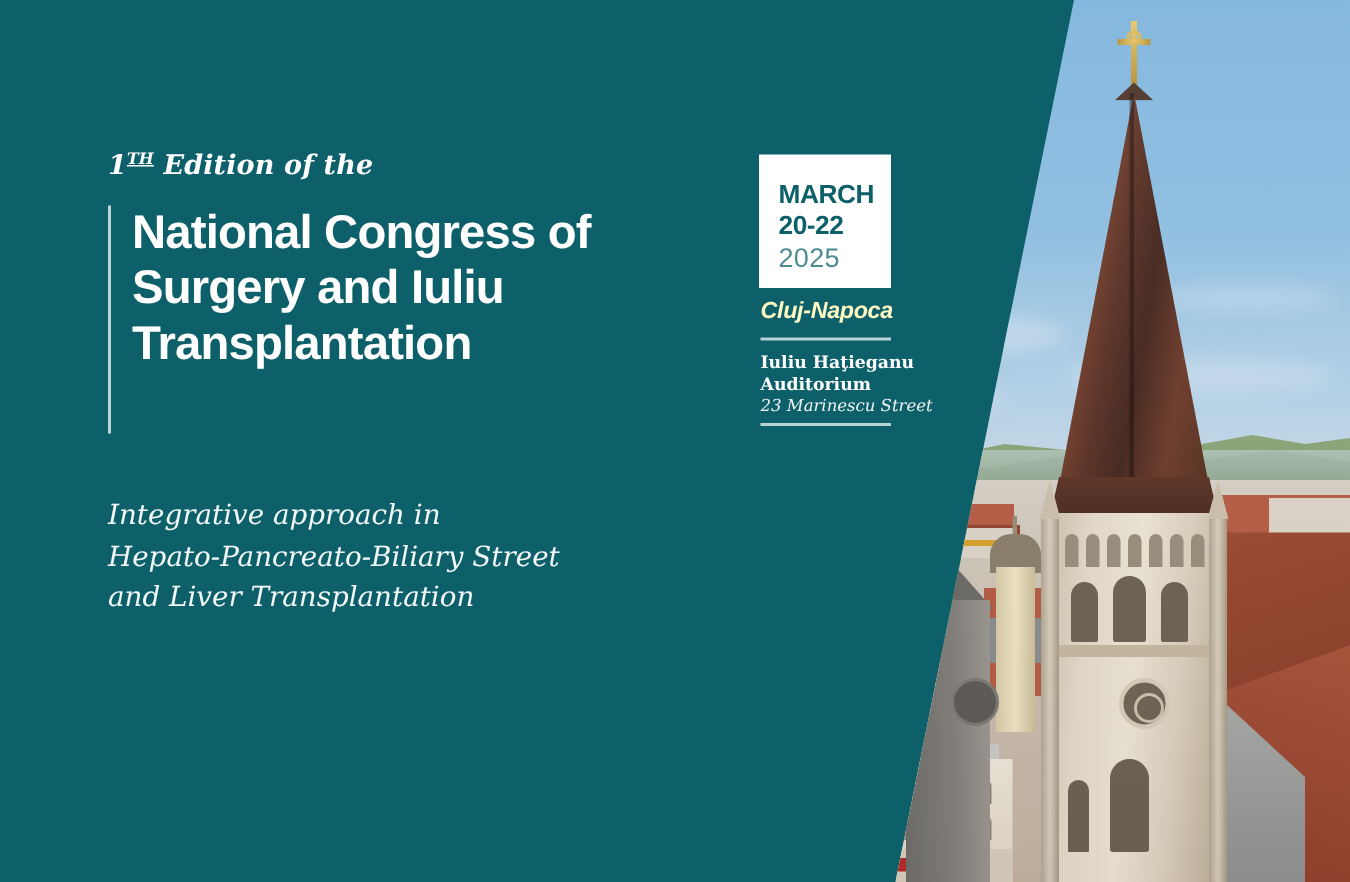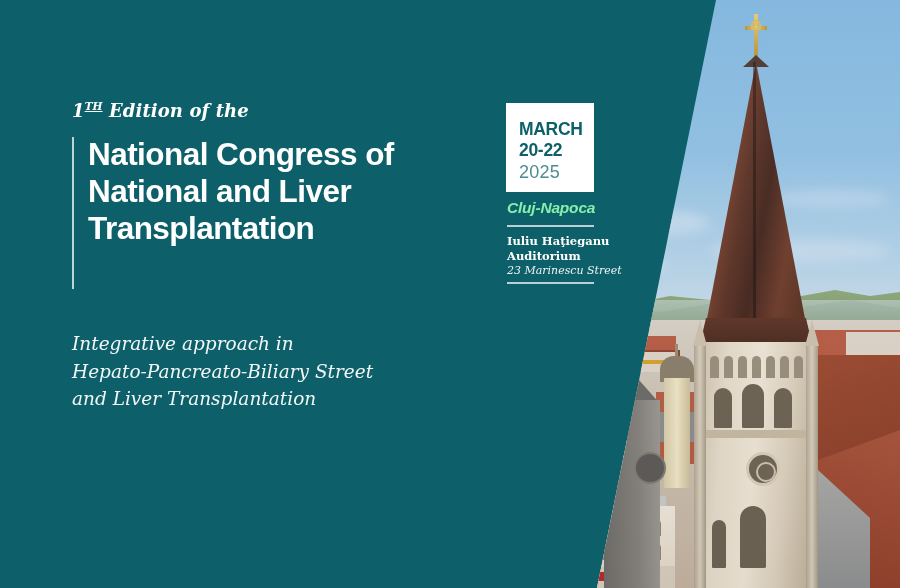--- a/index.html
+++ b/index.html
@@ -291,21 +291,21 @@
   .date-card .year {
     font-family:"Liberation Sans", sans-serif;
     font-weight:400; font-size:18px; line-height:22px;
     color:#4e8c92; letter-spacing:.2px;
   }
 
   .city {
     position:absolute; left:507px; top:199px;
     font-family:"Liberation Sans", sans-serif;
     font-style:italic; font-weight:700; font-size:15.5px;
-    color:#86efac; letter-spacing:-0.2px; white-space:nowrap;
+    color:#fef9c3; letter-spacing:-0.2px; white-space:nowrap;
   }
   .rule {
     position:absolute; left:507px; width:87px; height:1.5px;
     background:#b9d2d5;
   }
   .rule.r1 { top:225px; }
   .rule.r2 { top:282px; }
 
   .venue {
     position:absolute; left:507px; top:234px; width:100px;
@@ -429,21 +429,21 @@
 
   <div class="edition">
     <span>1</span><sup>TH</sup>
     <span>Edition of the</span>
   </div>
 
   <div class="accent-bar"></div>
 
   <h1 class="congress-title">
     <span class="ln">National Congress of</span>
-    <span class="ln">National and Liver</span>
+    <span class="ln">Surgery and Iuliu</span>
     <span class="ln">Transplantation</span>
   </h1>
 
   <div class="subtitle">
     <span class="ln">Integrative approach in</span>
     <span class="ln">Hepato-Pancreato-Biliary Street</span>
     <span class="ln">and Liver Transplantation</span>
   </div>
 
   <div class="date-card">

